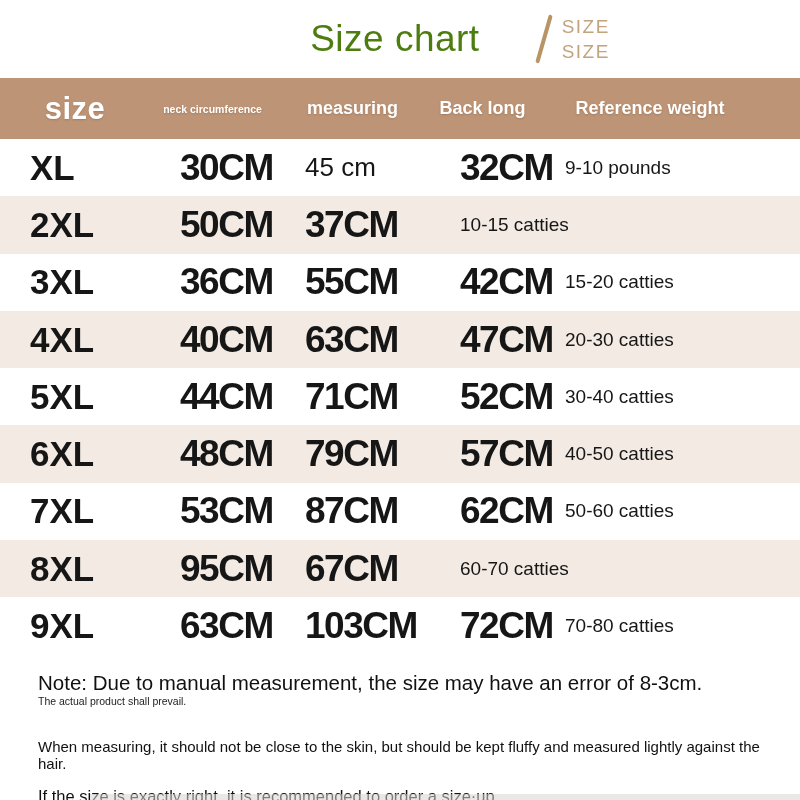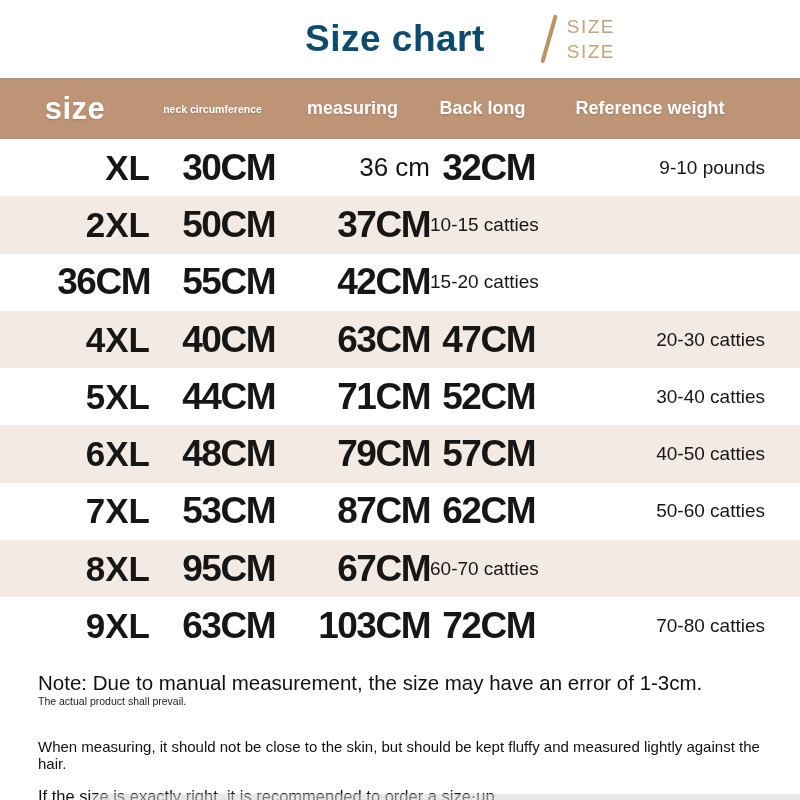--- a/index.html
+++ b/index.html
@@ -3,40 +3,40 @@
 <meta charset="utf-8">
 <style>
   * { margin:0; padding:0; box-sizing:border-box; }
   html,body { width:800px; height:800px; background:#ffffff;
               font-family:"Liberation Sans", sans-serif; }
   .page { position:relative; width:800px; height:800px; background:#fff; overflow:hidden; }
 
   
   .title-bar { height:78px; display:flex; align-items:center; justify-content:center;
                transform:translateX(40px); }
-  .main-title { font-size:37px; font-weight:700; color:#0c4a6e; letter-spacing:.5px;margin-left:40px; }
+  .main-title { font-size:37px; font-weight:400; color:#4d7c0f; letter-spacing:.5px;margin-left:40px; }
   .slash { width:4px; height:50px; background:#b99566; border-radius:2px;
            transform:rotate(16deg); margin:0 16px 0 62px; }
   .subtitle { color:#c2a47c; font-size:19px; line-height:25px; letter-spacing:1.5px;
               font-weight:400; }
 
   
   .grid-cols { display:grid; grid-template-columns:150px 125px 155px 105px 230px;
                padding-right:35px; }
   .band { height:61px; background:#bd9476; align-items:center; }
   .band .h { color:#ffffff; text-align:center; font-weight:700;
              text-shadow:0 1px 2px rgba(90,60,30,.25); }
   .h-size { font-size:31px; letter-spacing:.5px; }
   .h-neck { font-size:10.5px; }
   .h-mid  { font-size:18px; }
 
   .rows { }
   .row { height:57.3px; align-items:center; }
   .row:nth-child(even) { background:#f2eae3; }
-  .cell { text-align:right; color:#161616; white-space:nowrap; }
+  .cell { text-align:left; color:#161616; white-space:nowrap;padding-left:30px; }
   .size-cell   { font-size:35px; font-weight:700; }
   .cm-cell     { font-size:37px; font-weight:700; letter-spacing:-1.5px; }
   .cm-cell.sm  { font-size:26px; font-weight:400; letter-spacing:0; }
   .weight-cell { font-size:19px; font-weight:400; letter-spacing:0; }
 
   
   .notes { padding:16px 38px 0 38px; color:#111; }
   .note-main  { font-size:20.5px; font-weight:500; }
   .note-sub   { font-size:10.5px; color:#222; }
   .note-line2 { font-size:15px;   margin-top:31px; }
@@ -65,33 +65,34 @@
     <div class="h h-mid">measuring</div>
     <div class="h h-mid">Back long</div>
     <div class="h h-mid">Reference weight</div>
   </div>
 
   <div class="rows">
 
     <div class="row grid-cols">
       <div class="cell size-cell">XL</div>
       <div class="cell cm-cell">30CM</div>
-      <div class="cell cm-cell sm">36 cm</div>
+      <div class="cell cm-cell sm">45 cm</div>
       <div class="cell cm-cell">32CM</div>
       <div class="cell weight-cell">9-10 pounds</div>
     </div>
 
     <div class="row grid-cols">
       <div class="cell size-cell">2XL</div>
       <div class="cell cm-cell">50CM</div>
       <div class="cell cm-cell">37CM</div>
       <div class="cell weight-cell">10-15 catties</div>
     </div>
 
     <div class="row grid-cols">
+      <div class="cell size-cell">3XL</div>
       <div class="cell cm-cell">36CM</div>
       <div class="cell cm-cell">55CM</div>
       <div class="cell cm-cell">42CM</div>
       <div class="cell weight-cell">15-20 catties</div>
     </div>
 
     <div class="row grid-cols">
       <div class="cell size-cell">4XL</div>
       <div class="cell cm-cell">40CM</div>
       <div class="cell cm-cell">63CM</div>
@@ -134,21 +135,21 @@
       <div class="cell size-cell">9XL</div>
       <div class="cell cm-cell">63CM</div>
       <div class="cell cm-cell">103CM</div>
       <div class="cell cm-cell">72CM</div>
       <div class="cell weight-cell">70-80 catties</div>
     </div>
 
   </div>
 
   <div class="notes">
-    <div class="note-main">Note: Due to manual measurement, the size may have an error of 1-3cm.</div>
+    <div class="note-main">Note: Due to manual measurement, the size may have an error of 8-3cm.</div>
     <div class="note-sub">The actual product shall prevail.</div>
     <div class="note-line2">When measuring, it should not be close to the skin, but should be kept fluffy and measured lightly against the hair.</div>
     <div class="note-line3">If the size is exactly right, it is recommended to order a size·up.</div>
   </div>
 
   <div class="bottom-strip"></div>
 
 </div>
 
 </body></html>

